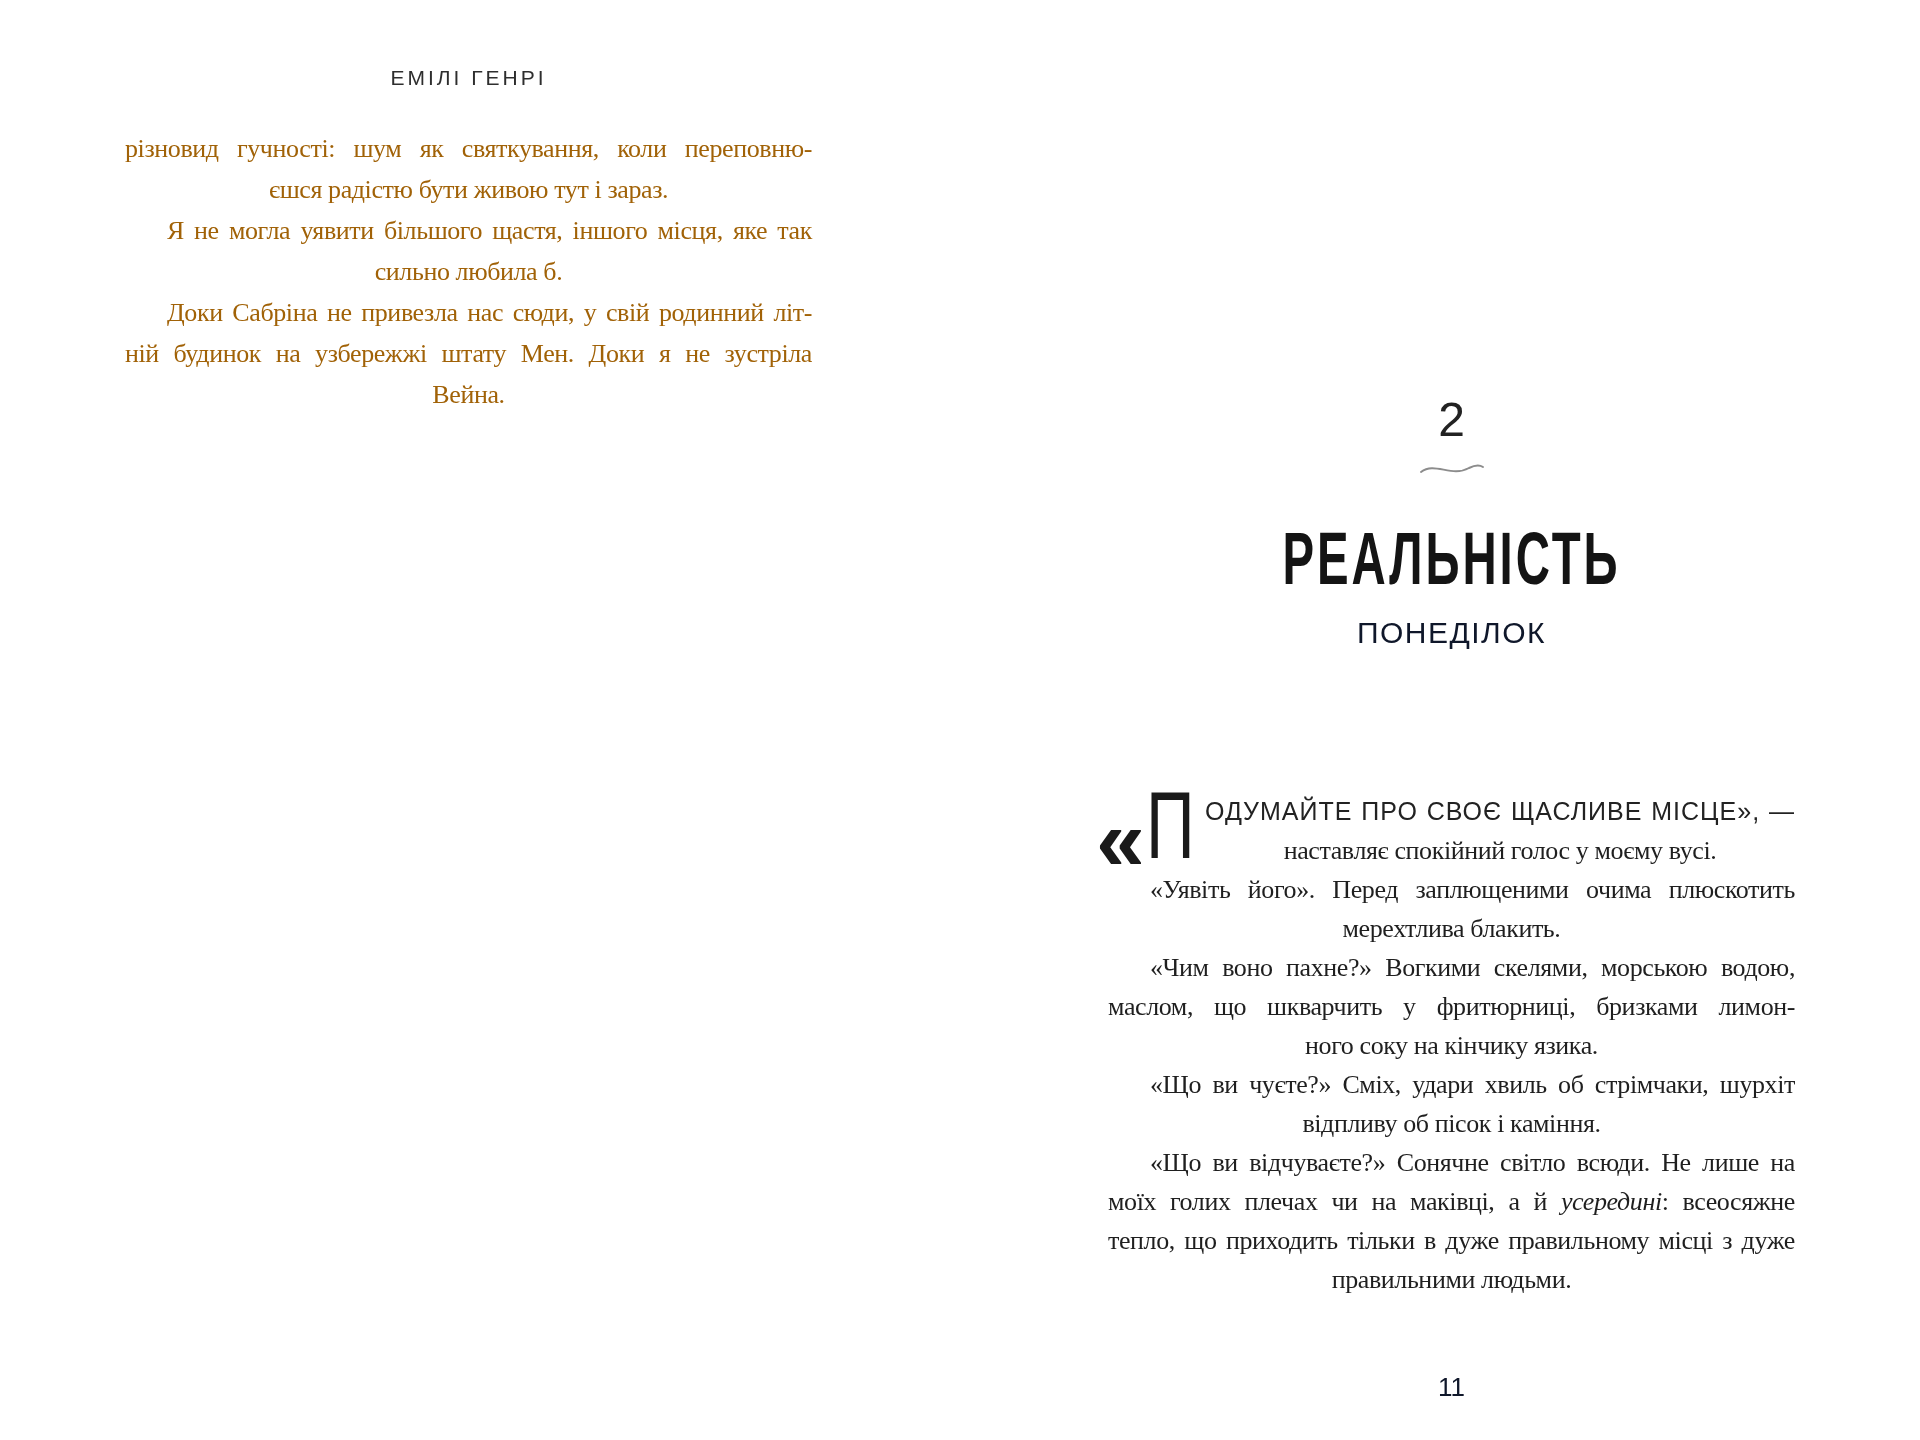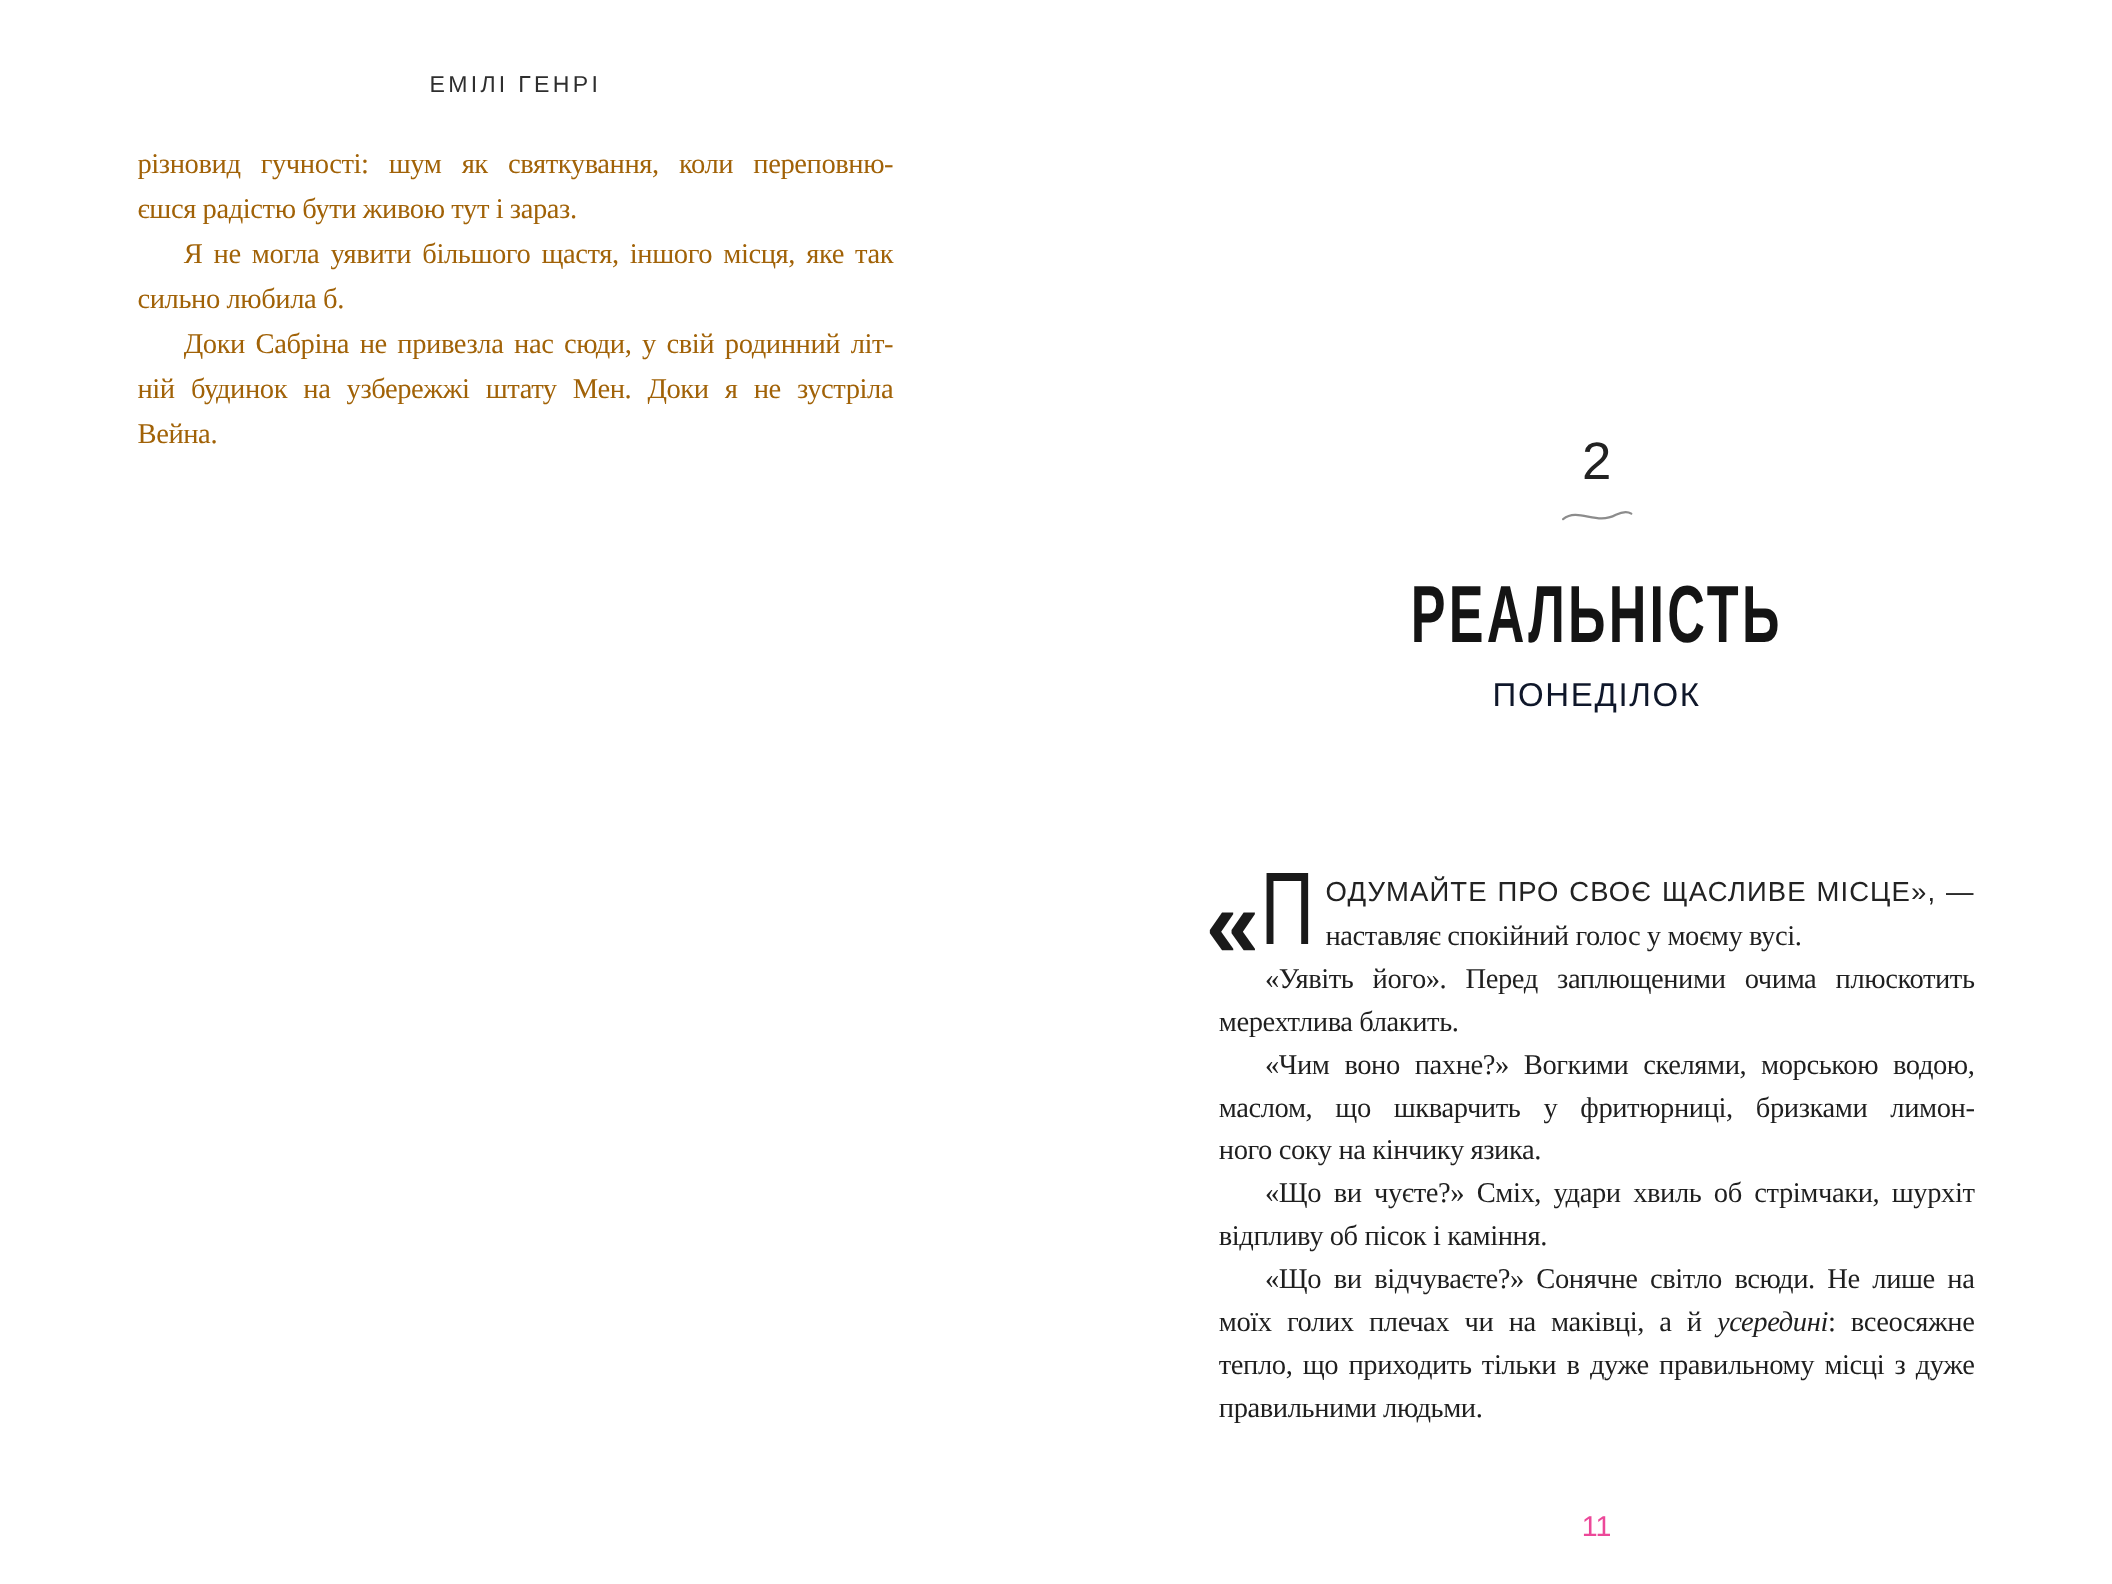--- a/index.html
+++ b/index.html
@@ -17,21 +17,21 @@
     font-size:21px; letter-spacing:3px; color:#2e2e2e;
   }
   .lp-body {
     position:absolute; left:125px; top:128px; width:687px;
     font-family:"Liberation Serif", serif;
     font-size:26px; letter-spacing:-0.4px; color:#a16207;
   }
   .lp-body .bline { line-height:41px; min-height:41px; }
 
   
-  .bline        { text-align:left; }
+  .bline        { text-align:center; }
   .bline.j      { text-align:justify; text-align-last:justify; }
   .bline.indent { text-indent:42px; }
 
   
   .rp-col { position:absolute; left:1108px; width:687px; text-align:center; }
   .chapter-number {
     top:392px;
     font-family:"Liberation Sans", sans-serif;
     font-size:48px; font-weight:400; color:#222;
   }
@@ -74,21 +74,21 @@
     position:absolute; left:38px; top:-13px;
     font-family:"Liberation Sans", sans-serif;
     font-weight:400; font-size:94px; line-height:94px; color:#1a1a1a;
     transform:scaleX(0.72); transform-origin:left top;
   }
   .it { font-style:italic; }
 
   .page-number {
     top:1372px;
     font-family:"Liberation Sans", sans-serif;
-    font-size:26px; color:#ec4899;
+    font-size:26px; color:#0f172a;
   }
 </style>
 </head>
 <body>
 
 <div class="spread">
 
   <div class="lp-header">ЕМІЛІ ГЕНРІ</div>
 
   <div class="lp-body">

